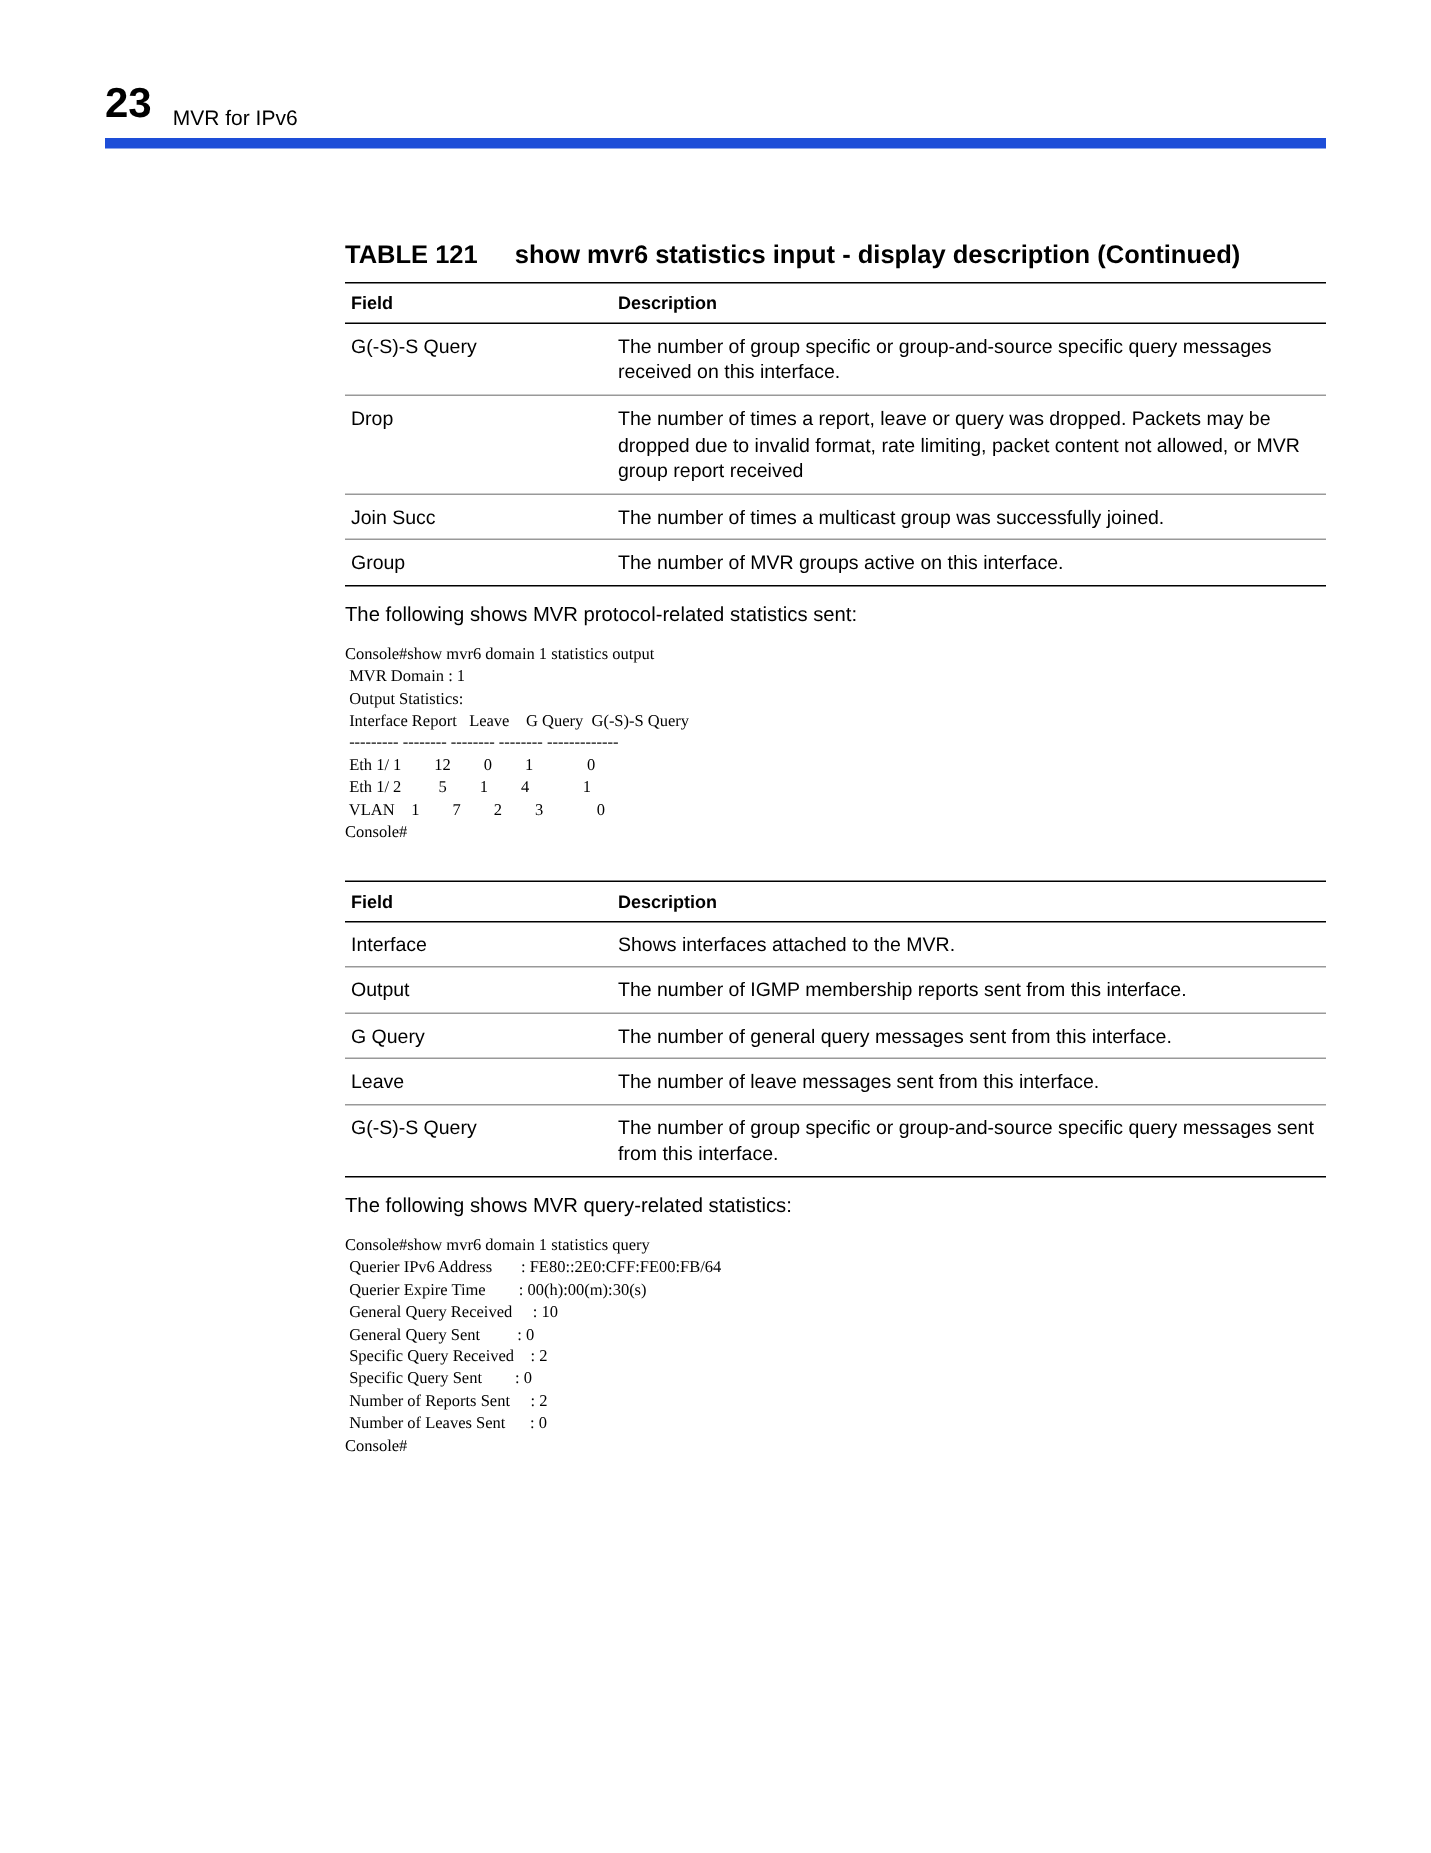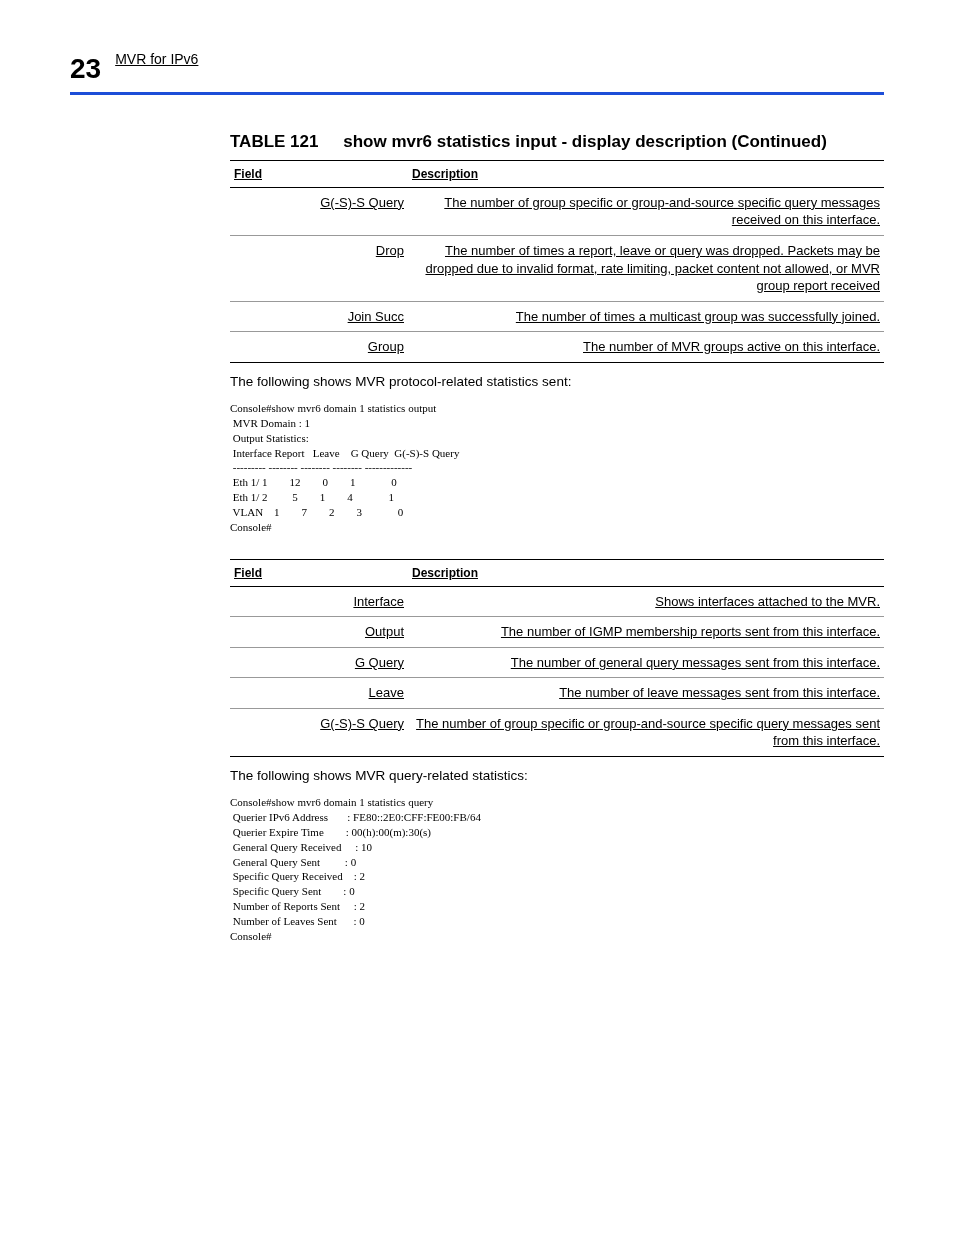--- a/index.html
+++ b/index.html
@@ -7,68 +7,65 @@
     font-size: 13px;
     color: #000;
     margin: 0;
     padding: 50px 70px 40px 70px;
     width: 954px;
     box-sizing: border-box;
     line-height: 1.35;
   }
   .header-row {
     display: flex;
-    align-items: flex-start;
-    border-bottom: 3px solid #1d4ed8;
+    align-items: flex-end;
+    border-bottom: 7px solid #1d4ed8;
     padding-bottom: 4px;
-    margin-bottom: 36px;
+    margin-bottom: 60px;
   }
   .chapter-num {
     font-size: 28px;
     font-weight: bold;
     margin-right: 14px;
   }
   .chapter-title {
     font-size: 14px;
-    text-decoration: underline;
   }
   .content {
     margin-left: 160px;
   }
   .table-caption {
     font-size: 17px;
     margin-bottom: 6px;
   }
   .table-caption .tname {
     font-weight: bold;
     margin-right: 20px;
   }
   .table-caption .tsub {
     font-weight: bold;
   }
   table.desc {
     width: 100%;
     border-collapse: collapse;
     font-size: 13px;
     margin-bottom: 8px;
-    text-decoration: underline;
   }
   table.desc thead th {
     text-align: left;
     font-weight: bold;
     font-size: 12px;
     border-top: 1.5px solid #000;
     border-bottom: 1px solid #000;
     padding: 5px 4px;
   }
   table.desc td {
     vertical-align: top;
     padding: 6px 4px;
     border-bottom: 0.5px solid #999;
-    text-align: right;
   }
   table.desc tbody tr:last-child td {
     border-bottom: 1.5px solid #000;
   }
   .col-field { width: 170px; }
   .para {
     font-size: 13.5px;
     margin: 10px 0 10px 0;
   }
   pre.console {

